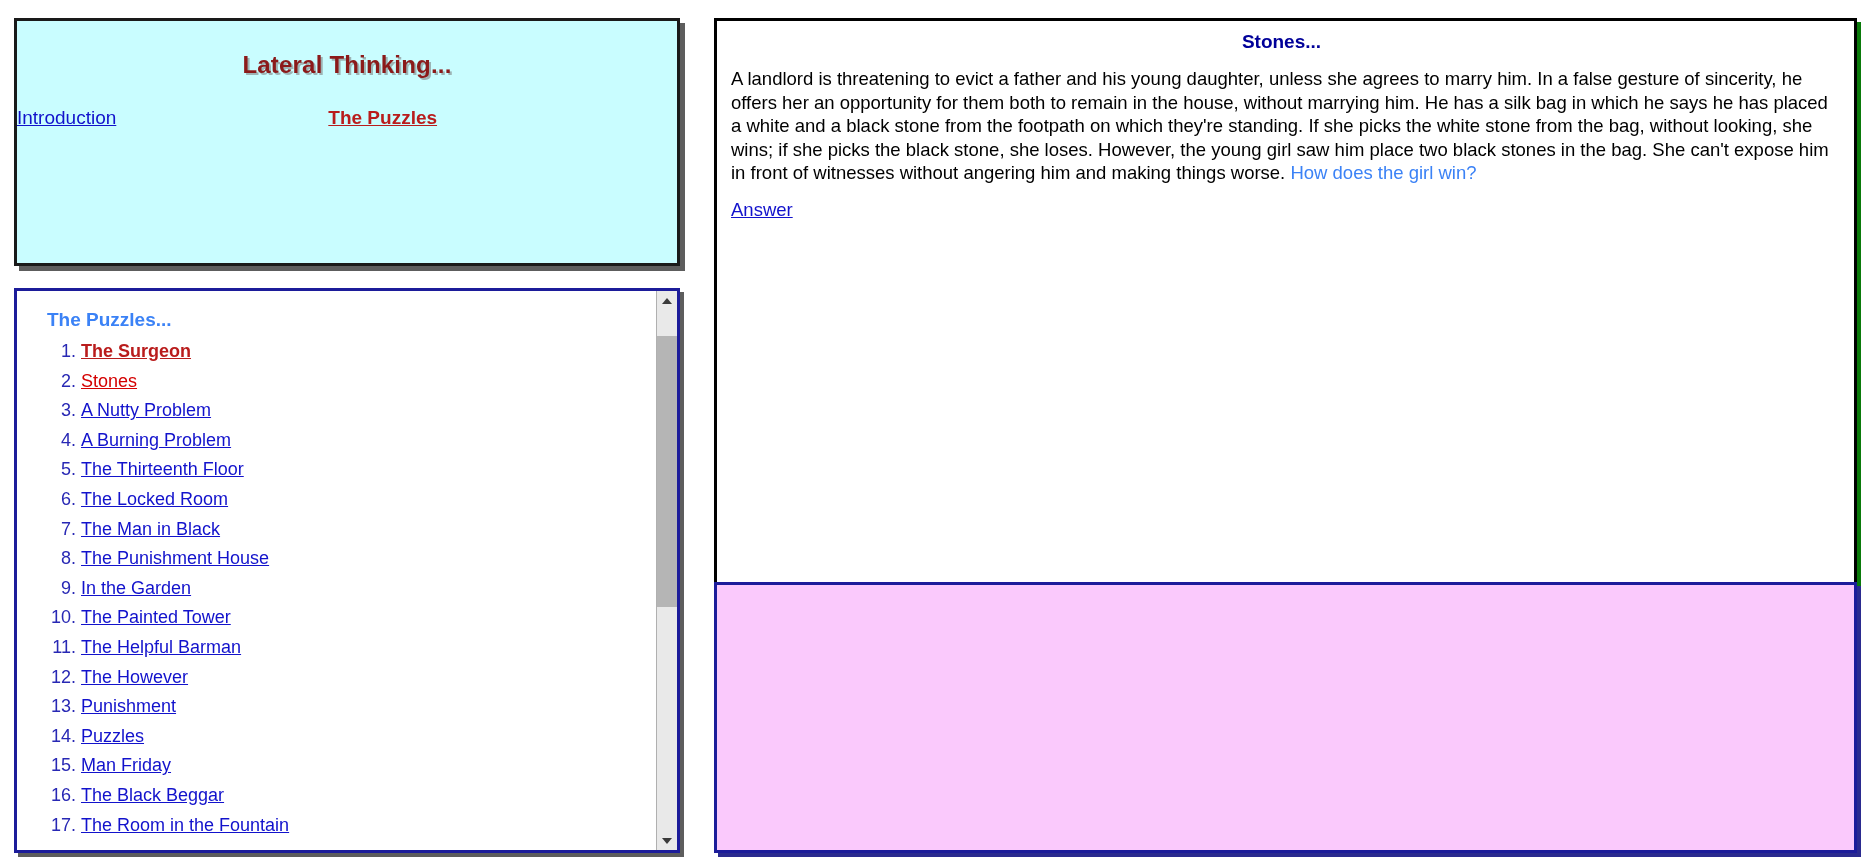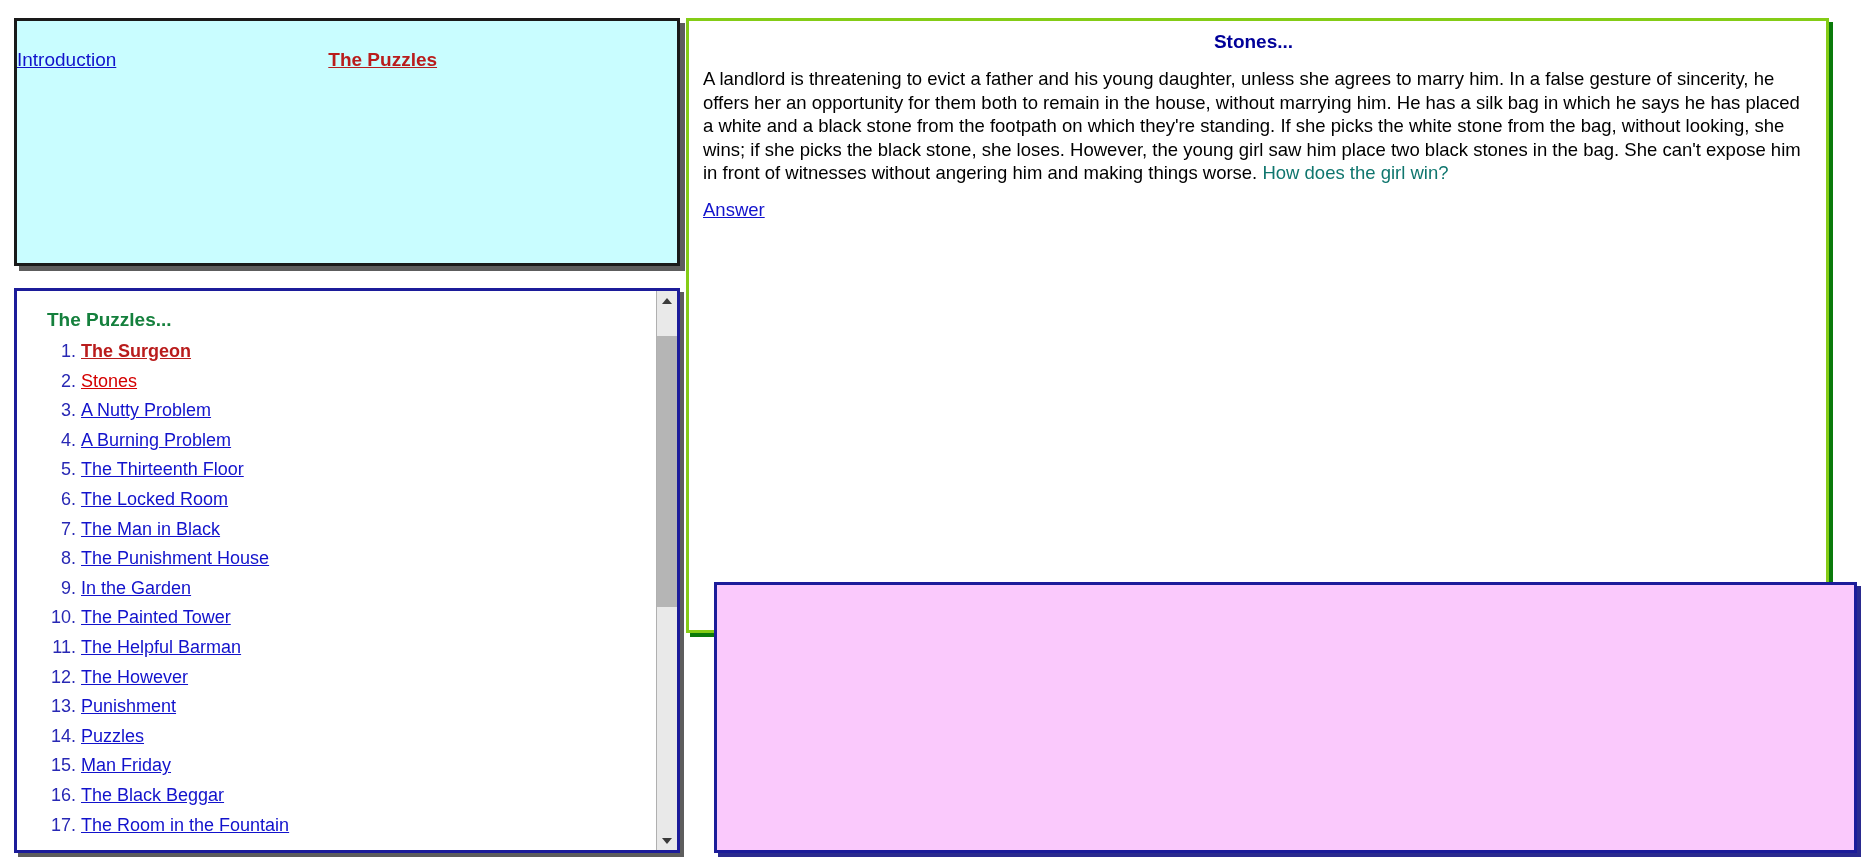--- a/index.html
+++ b/index.html
@@ -87,21 +87,21 @@
     bottom: 0;
     background: #ffffff;
     overflow: hidden;
     padding: 18px 0 0 22px;
     box-sizing: border-box;
   }
   .list-heading {
     margin: 0 0 6px 8px;
     font-size: 19px;
     font-weight: bold;
-    color: #15803d;
+    color: #3b82f6;
   }
   ol.puzzle-list {
     margin: 0;
     padding-left: 42px;
     font-size: 18px;
     color: #2828b4;
   }
   ol.puzzle-list li {
     margin: 0;
     padding: 0;
@@ -145,47 +145,47 @@
     position: absolute;
     left: 0;
     top: 29px;
     width: 20px;
     height: 285px;
     background: #b5b5b5;
   }
 
   
   .frame-puzzle {
-    left: 686px;
+    left: 714px;
     top: 18px;
     width: 1143px;
     height: 615px;
     background: #ffffff;
-    border: 3px solid #84cc16;
+    border: 3px solid #000000;
     box-shadow: 4px 4px 0 0 #0a7a0a;
   }
   .puzzle-inner {
     padding: 10px 22px 0 14px;
   }
   .puzzle-heading {
     margin: 0;
     text-align: center;
     font-size: 19px;
     font-weight: bold;
     color: #000099;
   }
   .puzzle-body {
     margin: 14px 0 0 0;
     font-size: 18.5px;
     line-height: 23.5px;
     color: #000000;
     text-align: left;
   }
   .puzzle-question {
-    color: #0f766e;
+    color: #3b82f6;
   }
   .answer-row {
     margin: 14px 0 0 0;
     font-size: 18.5px;
     padding-right: 10px;
   }
 
   
   .frame-answer {
     left: 714px;
@@ -196,20 +196,21 @@
     border: 3px solid #1c1c9a;
     box-shadow: 4px 4px 0 0 #2a2a8f;
   }
 </style>
 </head>
 <body>
 
 <div id="root">
 
   <div class="frame frame-title">
+    <h1 class="title-heading">Lateral Thinking...</h1>
     <div class="title-nav">
       <a href="#" class="link-unvisited">Introduction</a>
       <a href="#" class="link-visited">The Puzzles</a>
     </div>
   </div>
 
   <div class="frame frame-list">
 
     <div class="list-viewport">
       <div class="list-heading">The Puzzles...</div>

